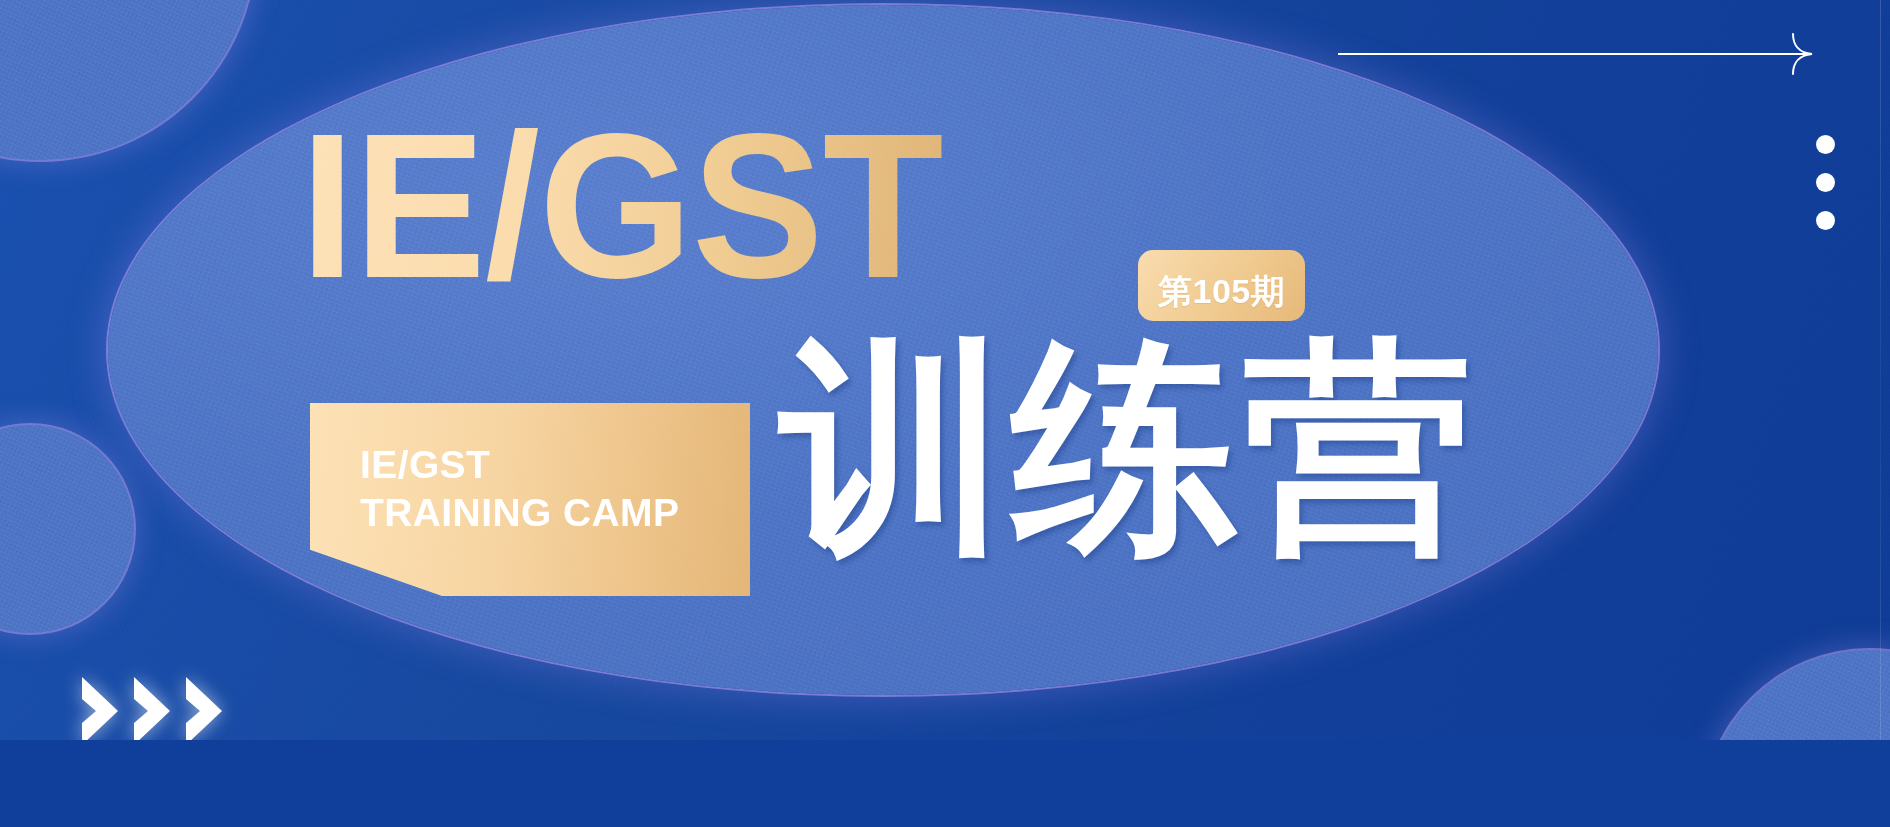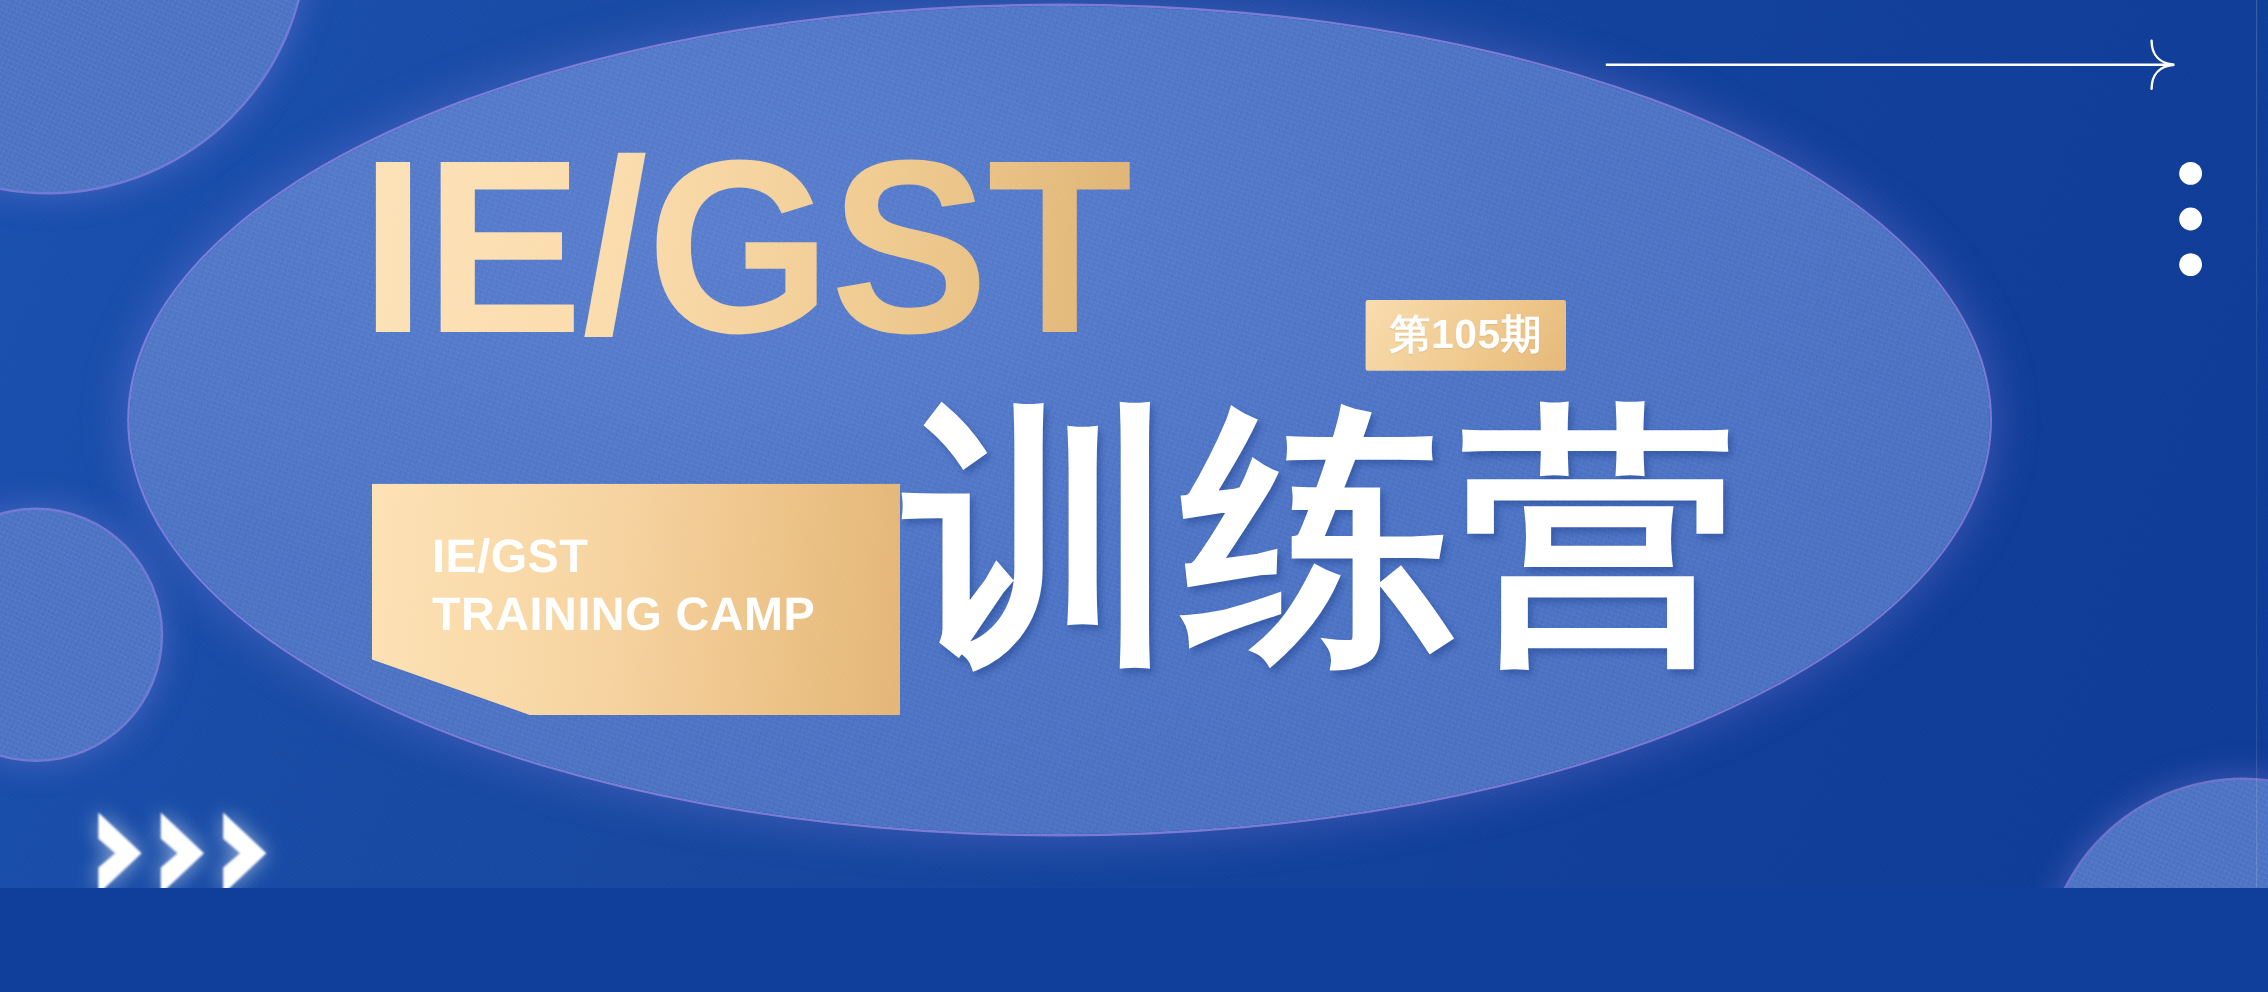--- a/index.html
+++ b/index.html
@@ -102,22 +102,22 @@
     -webkit-background-clip:text;
     background-clip:text;
     color:transparent;
     -webkit-text-fill-color:transparent;
     white-space:nowrap;
   }
 
   #issue-badge{
     position:absolute;
     left:1138px; top:250px;
-    padding:12px 20px 13px;
-    border-radius:2px;
+    padding:24px 20px 13px;
+    border-radius:15px;
     background:linear-gradient(125deg,#f9dcaf 0%,#f0ca8f 55%,#e6b879 100%);
     color:#ffffff;
     font-size:34px;
     font-weight:700;
     letter-spacing:.5px;
     line-height:1;
     z-index:24;
     text-shadow:0 1px 1px rgba(150,110,50,.18);
   }
 
@@ -135,21 +135,21 @@
     color:#ffffff;
     font-size:39px;
     font-weight:700;
     line-height:1.22;
     letter-spacing:.4px;
     white-space:pre;
   }
 
   #title-cn{
     position:absolute;
-    left:754px; top:355px;
+    left:780px; top:355px;
     font-size:228px;
     line-height:.82;
     font-weight:700;
     color:#ffffff;
     letter-spacing:4px;
     white-space:nowrap;
     z-index:23;
     font-family:"Liberation Sans","DejaVu Sans",sans-serif;
     text-shadow:3px 4px 5px rgba(18,50,120,.35);
   }

